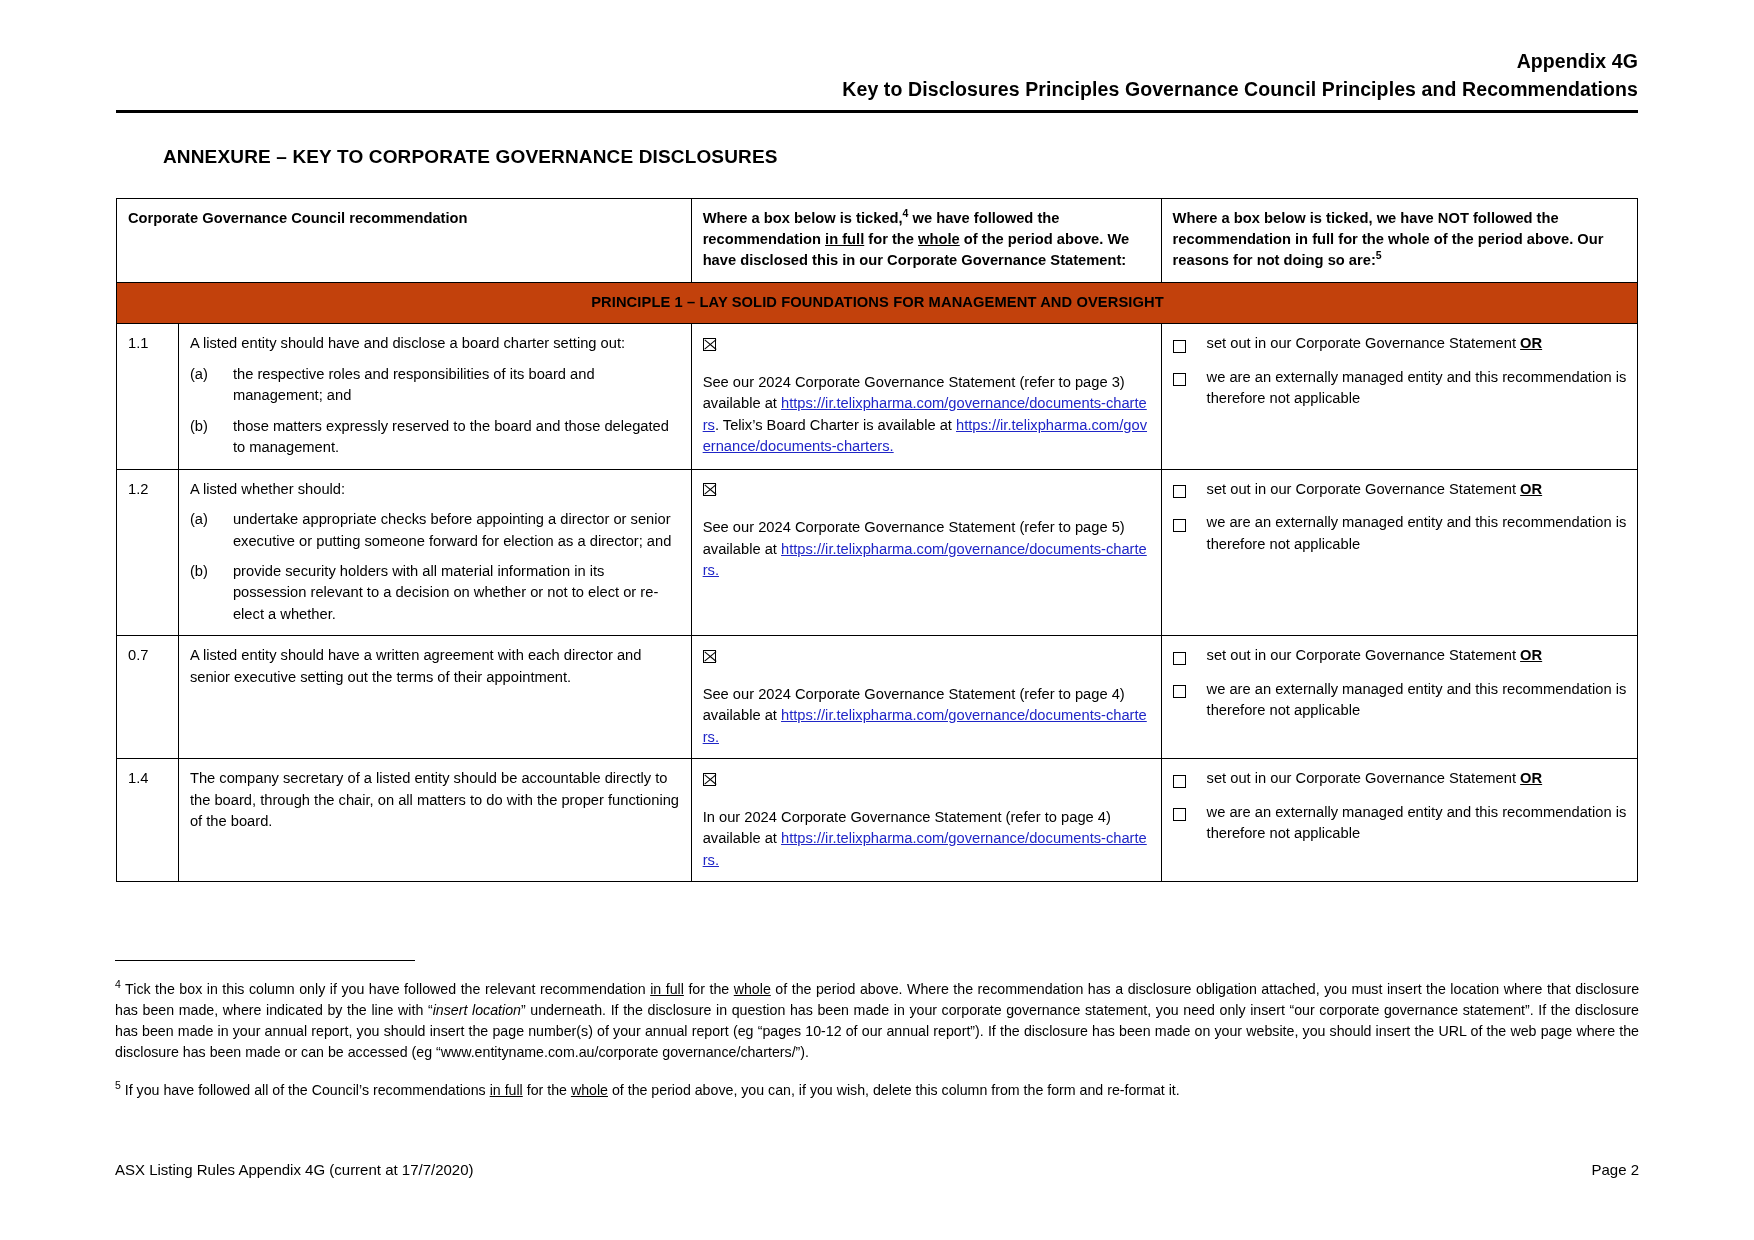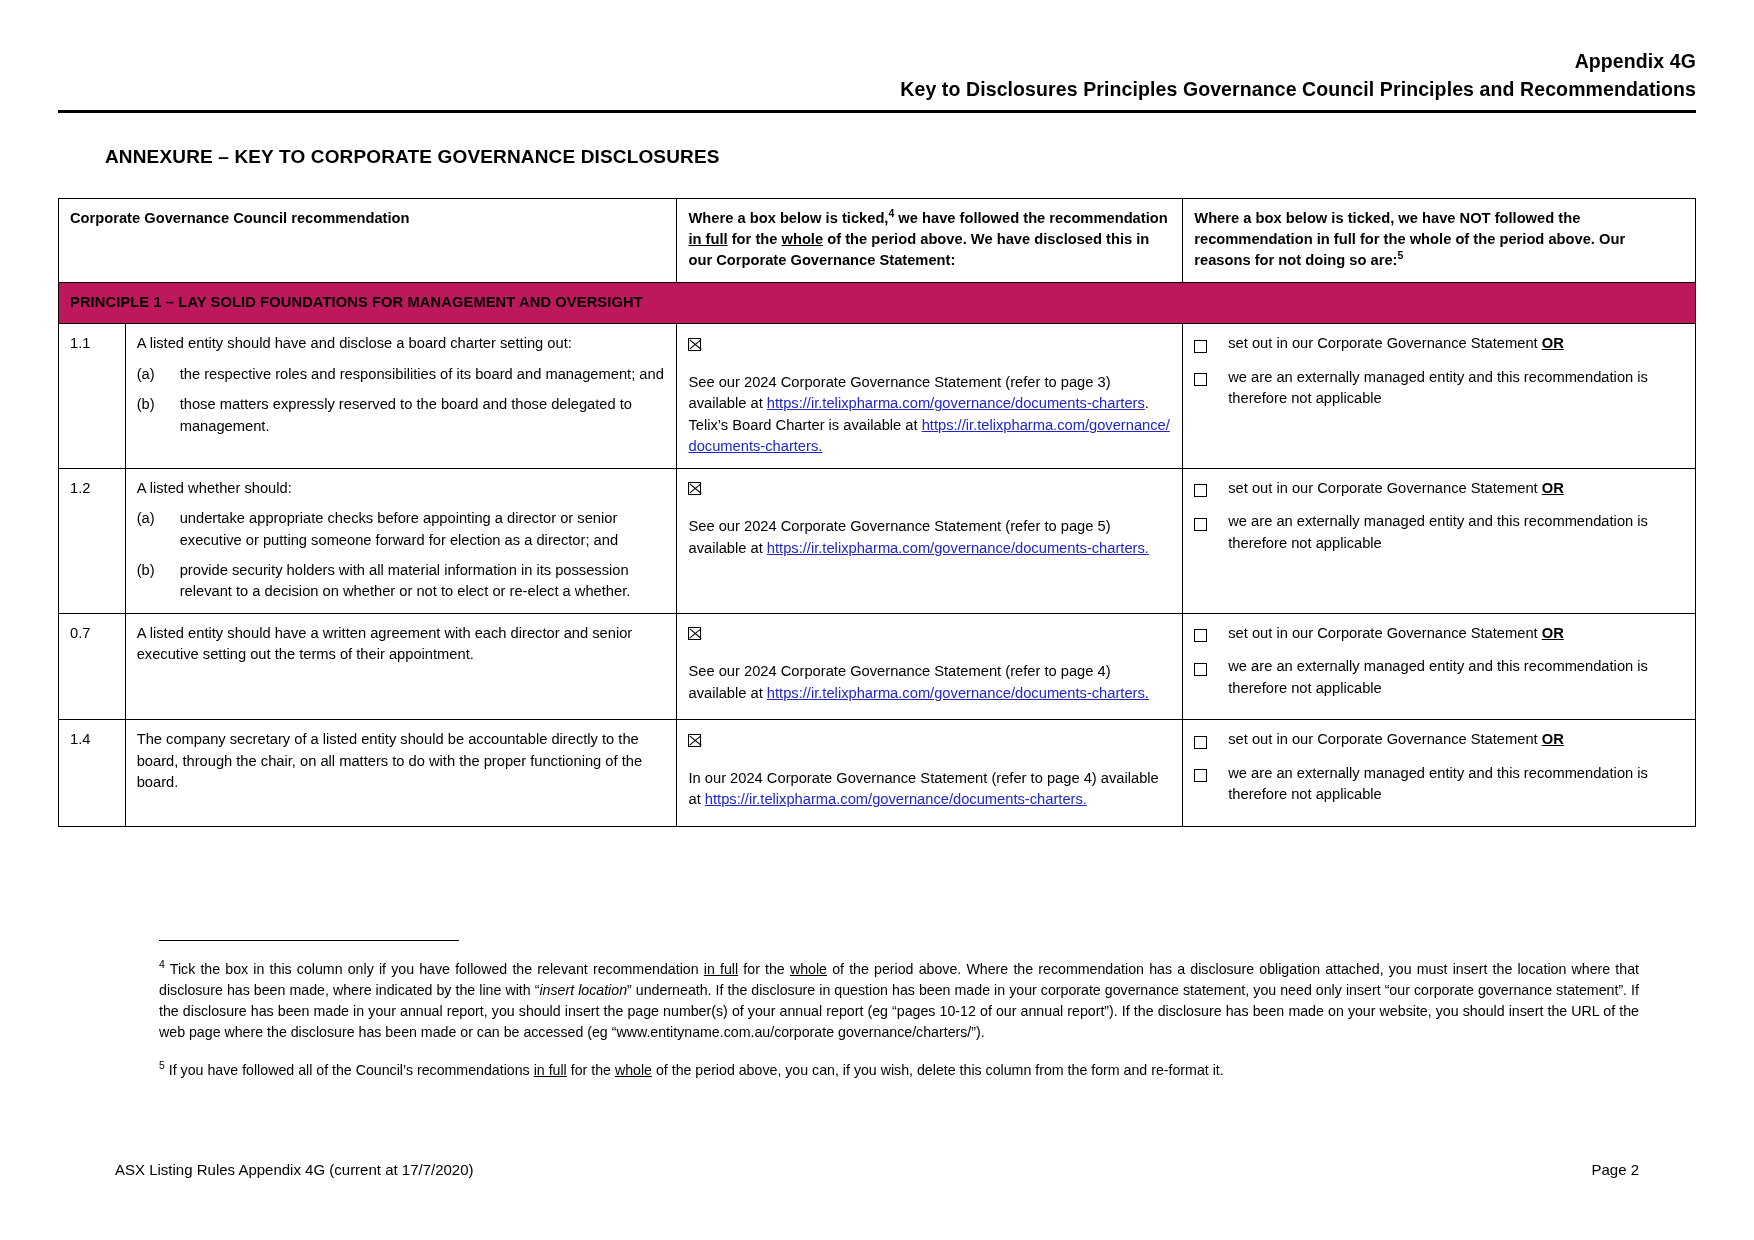--- a/index.html
+++ b/index.html
@@ -12,21 +12,21 @@
     width: 1754px;
     height: 1240px;
     font-family: "Liberation Sans", sans-serif;
     color: #000000;
     -webkit-font-smoothing: antialiased;
   }
   .page {
     position: relative;
     width: 1754px;
     height: 975px;
-    padding: 0 58px;
+    padding: 0 116px;
     border-radius: 26px;
   }
 
   
   .doc-header {
     padding-top: 47px;
     text-align: right;
     border-bottom: 3px solid #000;
     padding-bottom: 6px;
   }
@@ -73,26 +73,27 @@
   col.c-not   { width: 446px; }
 
   td.hdr {
     font-weight: bold;
     font-size: 14.9px;
     line-height: 1.47;
     padding-top: 11px;
     padding-bottom: 16px;
   }
   td.principle {
-    background: #be185d;
+    background: #c2410c;
     font-weight: bold;
     font-size: 15px;
     letter-spacing: 0.1px;
     padding-top: 8px;
     padding-bottom: 8px;
+    text-align: center;
   }
   .u { text-decoration: underline; }
   sup { font-size: 10.5px; vertical-align: super; line-height: 0; }
 
   
   .sub {
     display: flex;
     margin-top: 9px;
   }
   .sub .mk { width: 43px; flex: none; }
@@ -132,22 +133,21 @@
     margin-bottom: 10px;
   }
   .not-row .bx { width: 34px; flex: none; padding-top: 2px; }
   .not-row .tx { flex: 1; }
 
   
   .fn-wrap {
     position: absolute;
     left: 115px;
     right: 115px;
-    top: 940px;
-    margin-left: 44px;
+    top: 960px;
   }
   .fn-rule {
     width: 300px;
     border-top: 1.6px solid #000;
     margin-bottom: 18px;
   }
   .fn {
     font-size: 14.2px;
     line-height: 1.49;
     text-align: justify;

